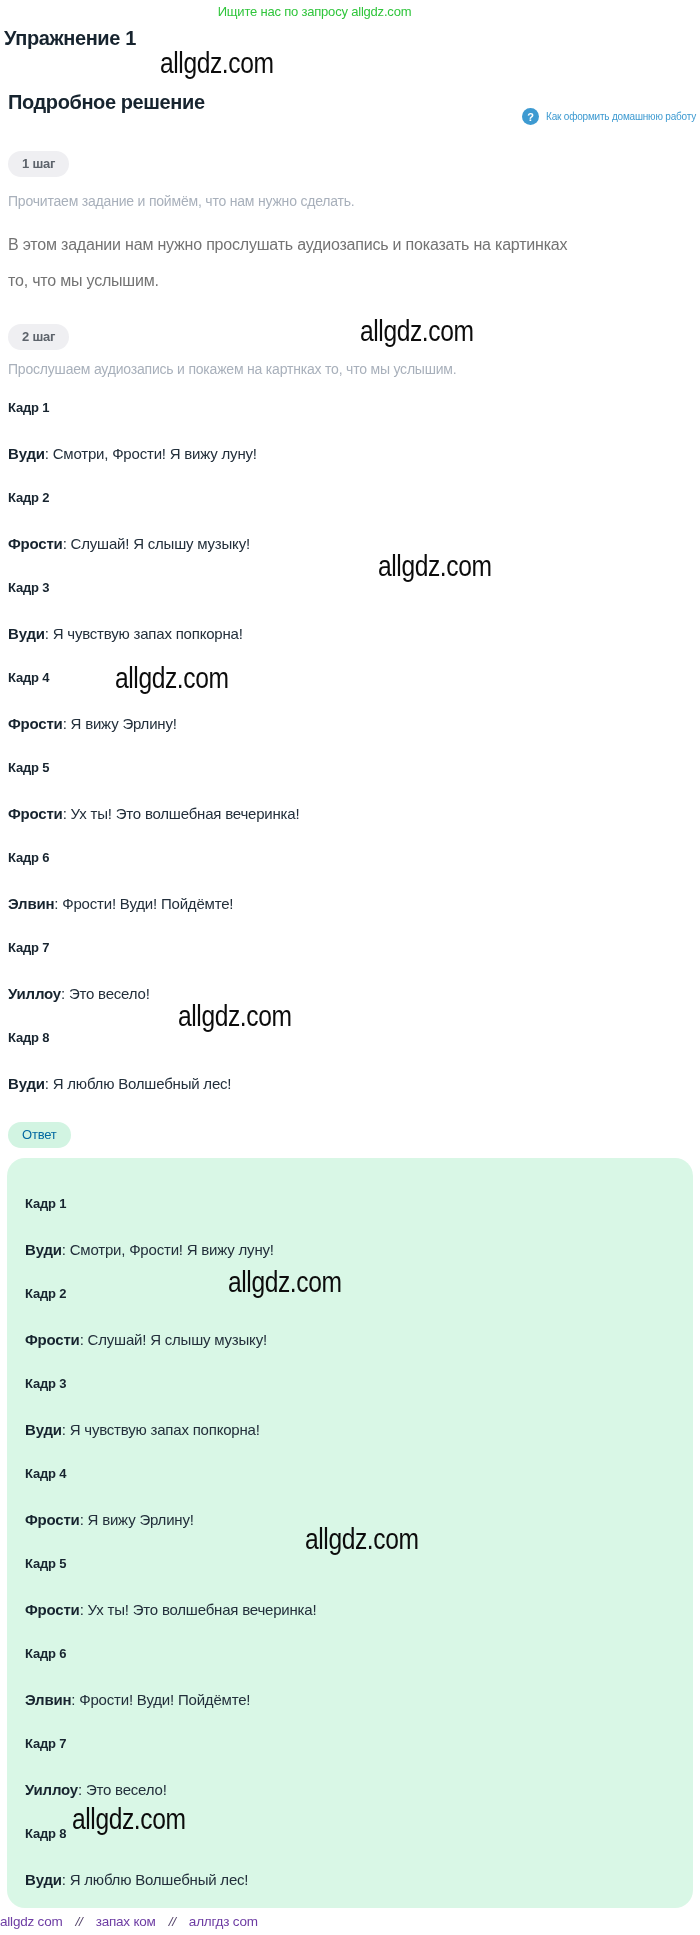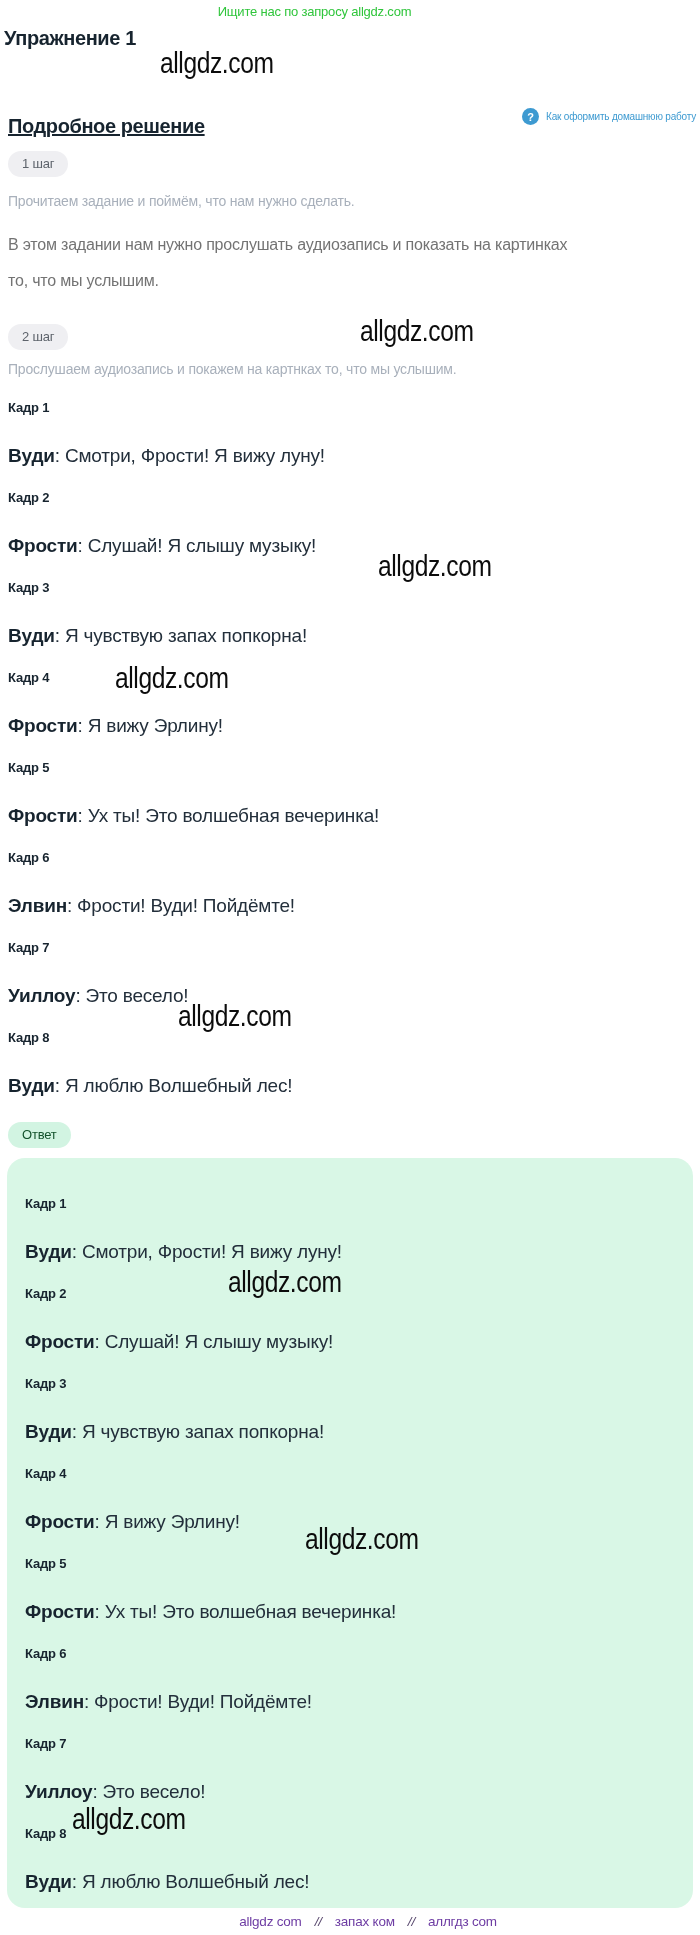--- a/index.html
+++ b/index.html
@@ -10,57 +10,57 @@
     color:#1c2833; letter-spacing:-0.2px;
   }
   .abs { position:absolute; }
 
   .top-hint {
     top:4px; left:0; width:629px; text-align:center;
     font-size:13px; color:#2fc53b; font-weight:400;
   }
   .h-title { font-size:20px; font-weight:700; color:#17242f; letter-spacing:-0.4px; }
   .exercise-title { top:27px; left:4px; }
-  .solution-title { top:115px; left:8px;text-decoration:underline; }
+  .solution-title { top:91px; left:8px; }
 
   .help-link {
     top:108px; right:4px; display:flex; align-items:center; gap:7px;
     text-decoration:none; cursor:pointer;
   }
   .q-icon {
     width:17px; height:17px; border-radius:50%; background:#3d9ad1;
     color:#fff; font-size:11px; font-weight:700;
     display:flex; align-items:center; justify-content:center; flex:0 0 auto;
   }
   .help-text { font-size:10px; color:#3d9ad1; }
 
   .badge {
     display:inline-block; border-radius:15px; padding:6px 14px 7px;
     font-size:13px; line-height:1;
   }
-  .badge-gray { background:#efeff2; color:#5d636b; }
-  .badge-green { background:#d2f4e2; color:#14532d; }
+  .badge-gray { background:#efeff2; color:#5d636b;font-weight:bold; }
+  .badge-green { background:#d2f4e2; color:#0369a1; }
   .step1-badge { top:151px; left:8px; }
   .step2-badge { top:324px; left:8px; }
   .answer-badge { top:1122px; left:8px; }
 
   .hint { font-size:14px; color:#a8b0bb; }
   .step1-hint { top:193px; left:8px; }
   .step2-hint { top:361px; left:8px;text-align:center; }
 
   .para {
     top:227px; left:8px; width:565px;
     font-size:16px; line-height:36px; color:#737373;
   }
 
   .frames { width:680px; }
   #frames-main { top:400px; left:8px; }
   .frame { position:relative; height:90px; }
   .frame-title { position:absolute; top:0; left:0; font-size:13px; font-weight:700; color:#17242f; }
-  .frame-line  { position:absolute; top:45px; left:0; font-size:19px; color:#232f3b; }
+  .frame-line  { position:absolute; top:45px; left:0; font-size:15px; color:#232f3b; }
   .frame-line b { color:#17242f; }
 
   .answer-box {
     top:1158px; left:7px; width:686px; height:750px;
     background:#d9f7e6; border-radius:18px;
   }
   #frames-answer { position:absolute; top:38px; left:18px; width:640px; }
 
   .wm {
     font-size:30px; font-weight:500; color:#0c0c0c; letter-spacing:-0.5px;
@@ -70,22 +70,22 @@
   .wm1 { top:46px;  left:160px; }
   .wm2 { top:314px; left:360px; }
   .wm3 { top:549px; left:378px; }
   .wm4 { top:661px; left:115px; }
   .wm5 { top:999px; left:178px; }
   .wm6 { top:1265px; left:228px; }
   .wm7 { top:1522px; left:305px; }
   .wm8 { top:1802px; left:72px; }
 
   .footer {
-    top:1914px; left:0; width:700px; display:flex; justify-content:center;
-    align-items:center; gap:13px; font-size:13.5px;padding-left:36px;
+    top:1914px; left:0; width:700px; display:flex; justify-content:flex-start;
+    align-items:center; gap:13px; font-size:13.5px;
   }
   .footer a { color:#6d3ca3; text-decoration:none; cursor:pointer; }
   .footer .sep { color:#55456b; font-style:italic; }
 </style>
 </head>
 <body>
 
 <div class="abs top-hint">Ищите нас по запросу allgdz.com</div>
 
 <div class="abs h-title exercise-title">Упражнение 1</div>

